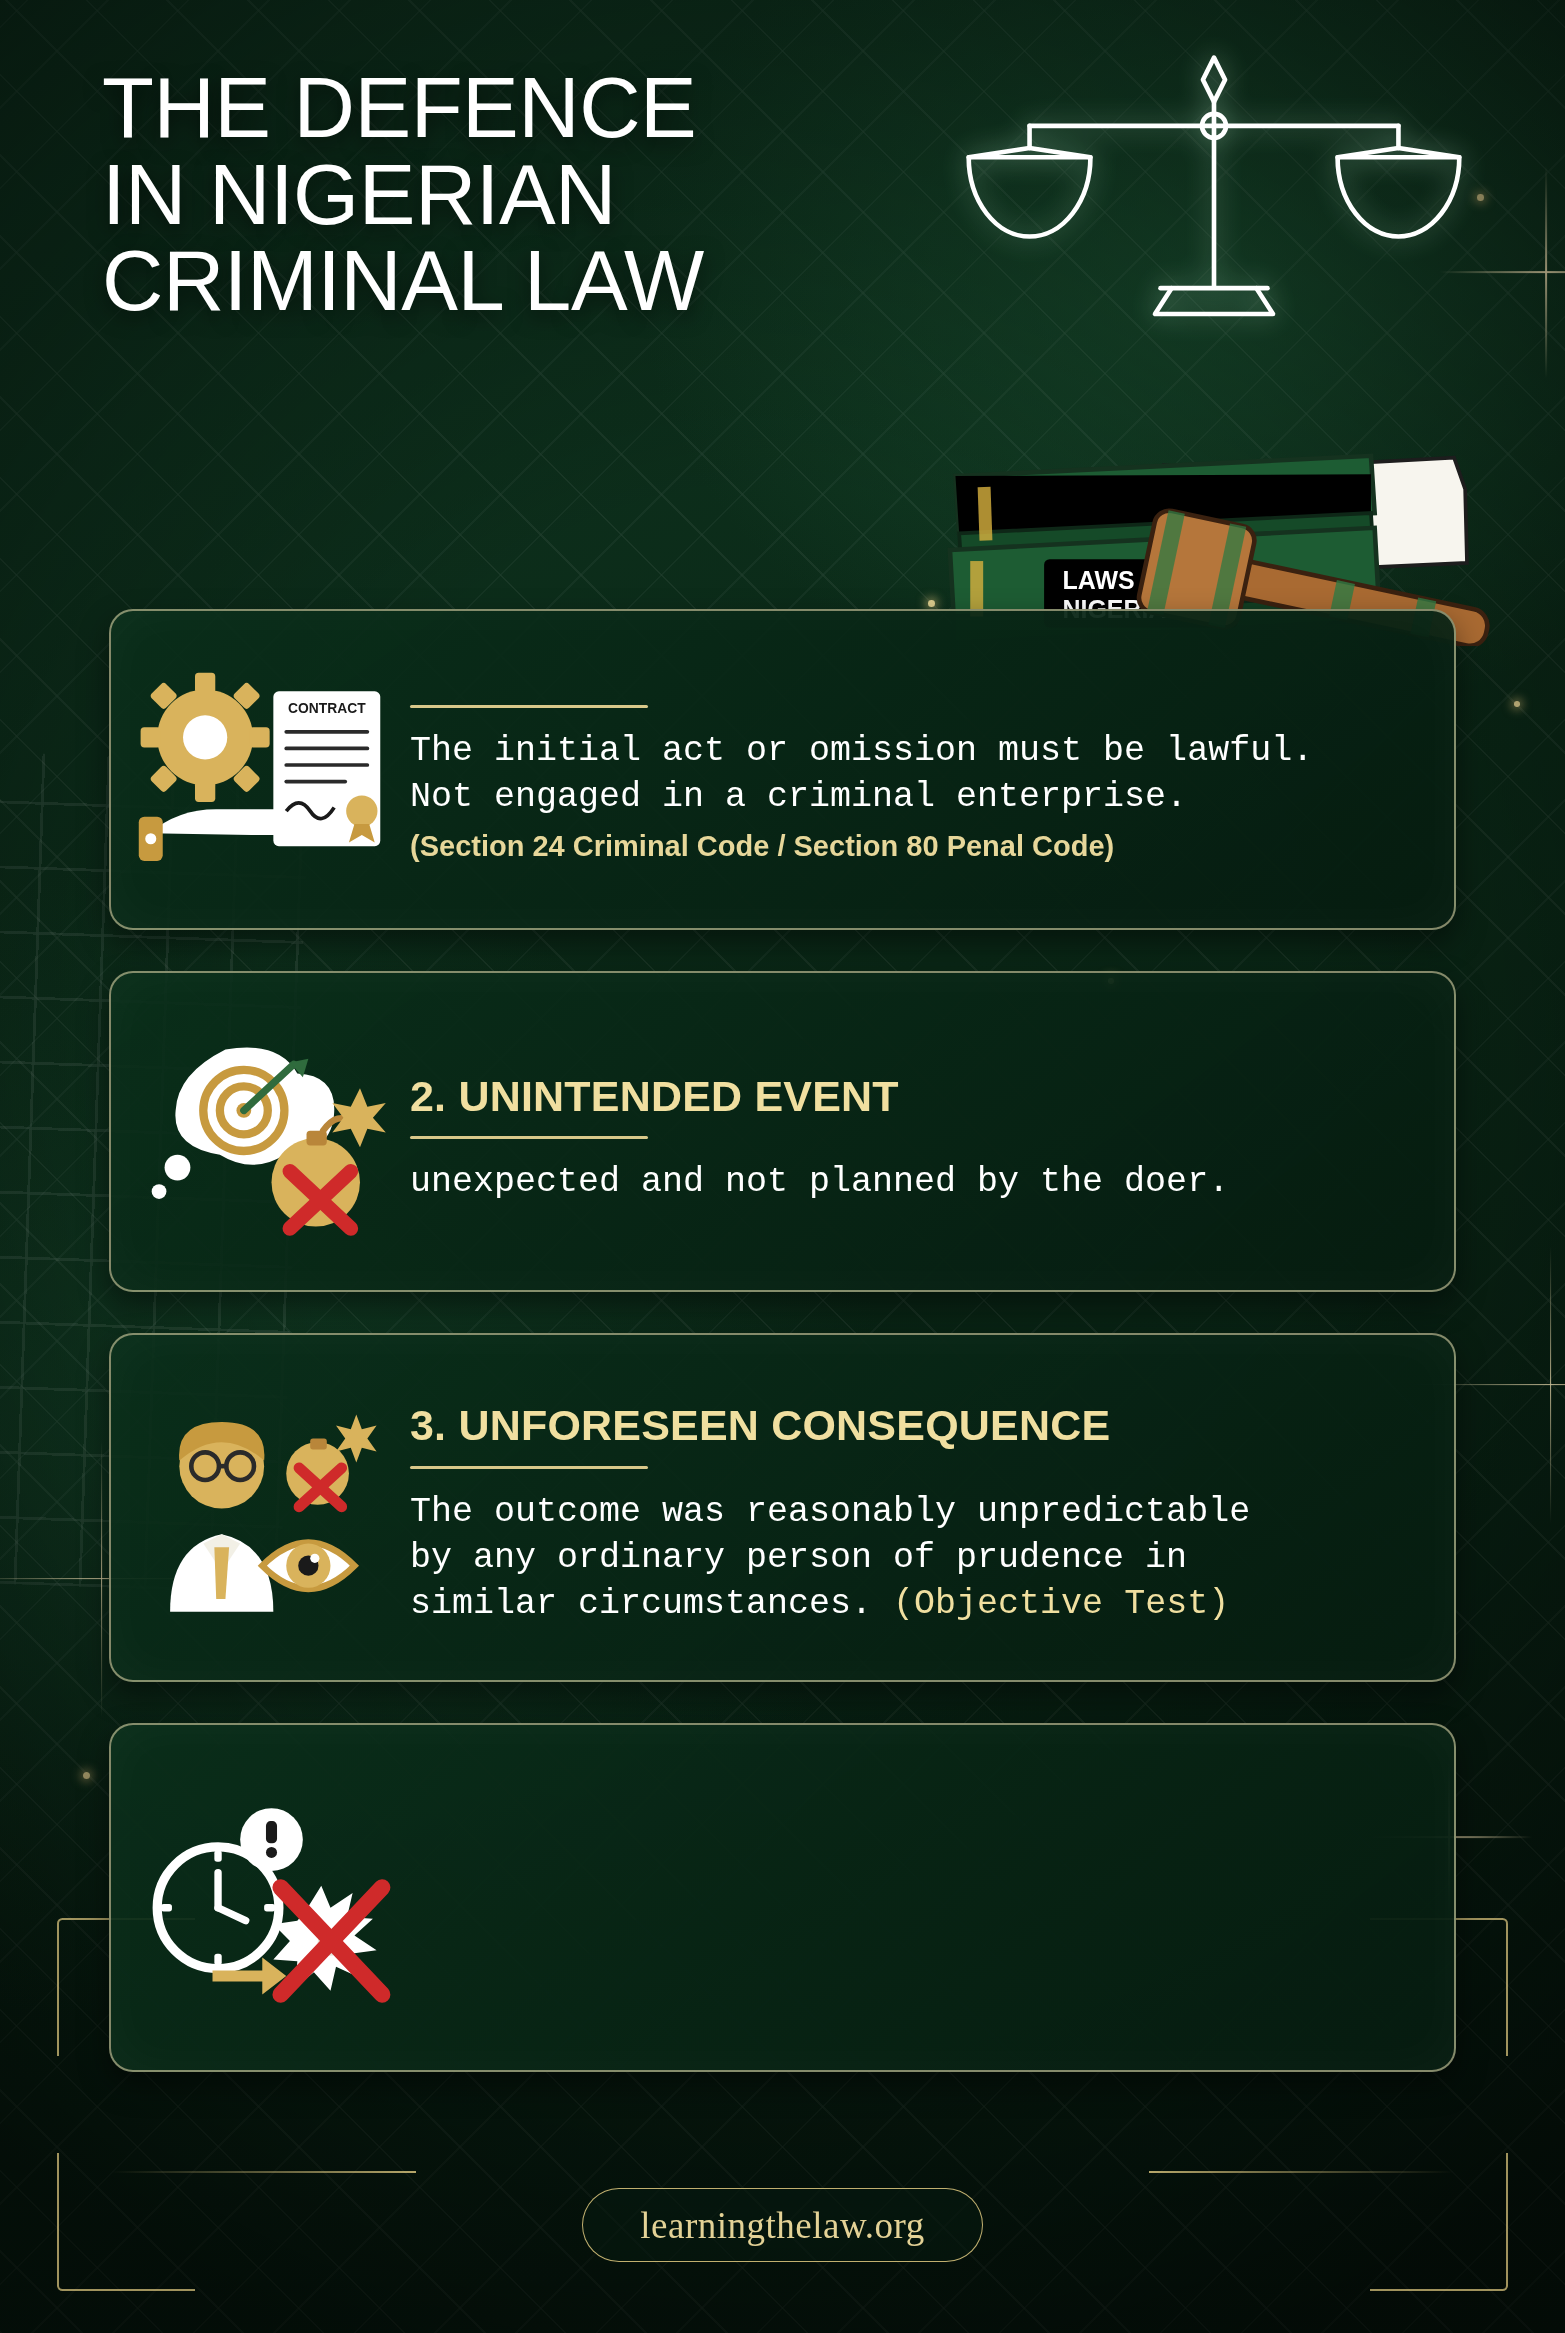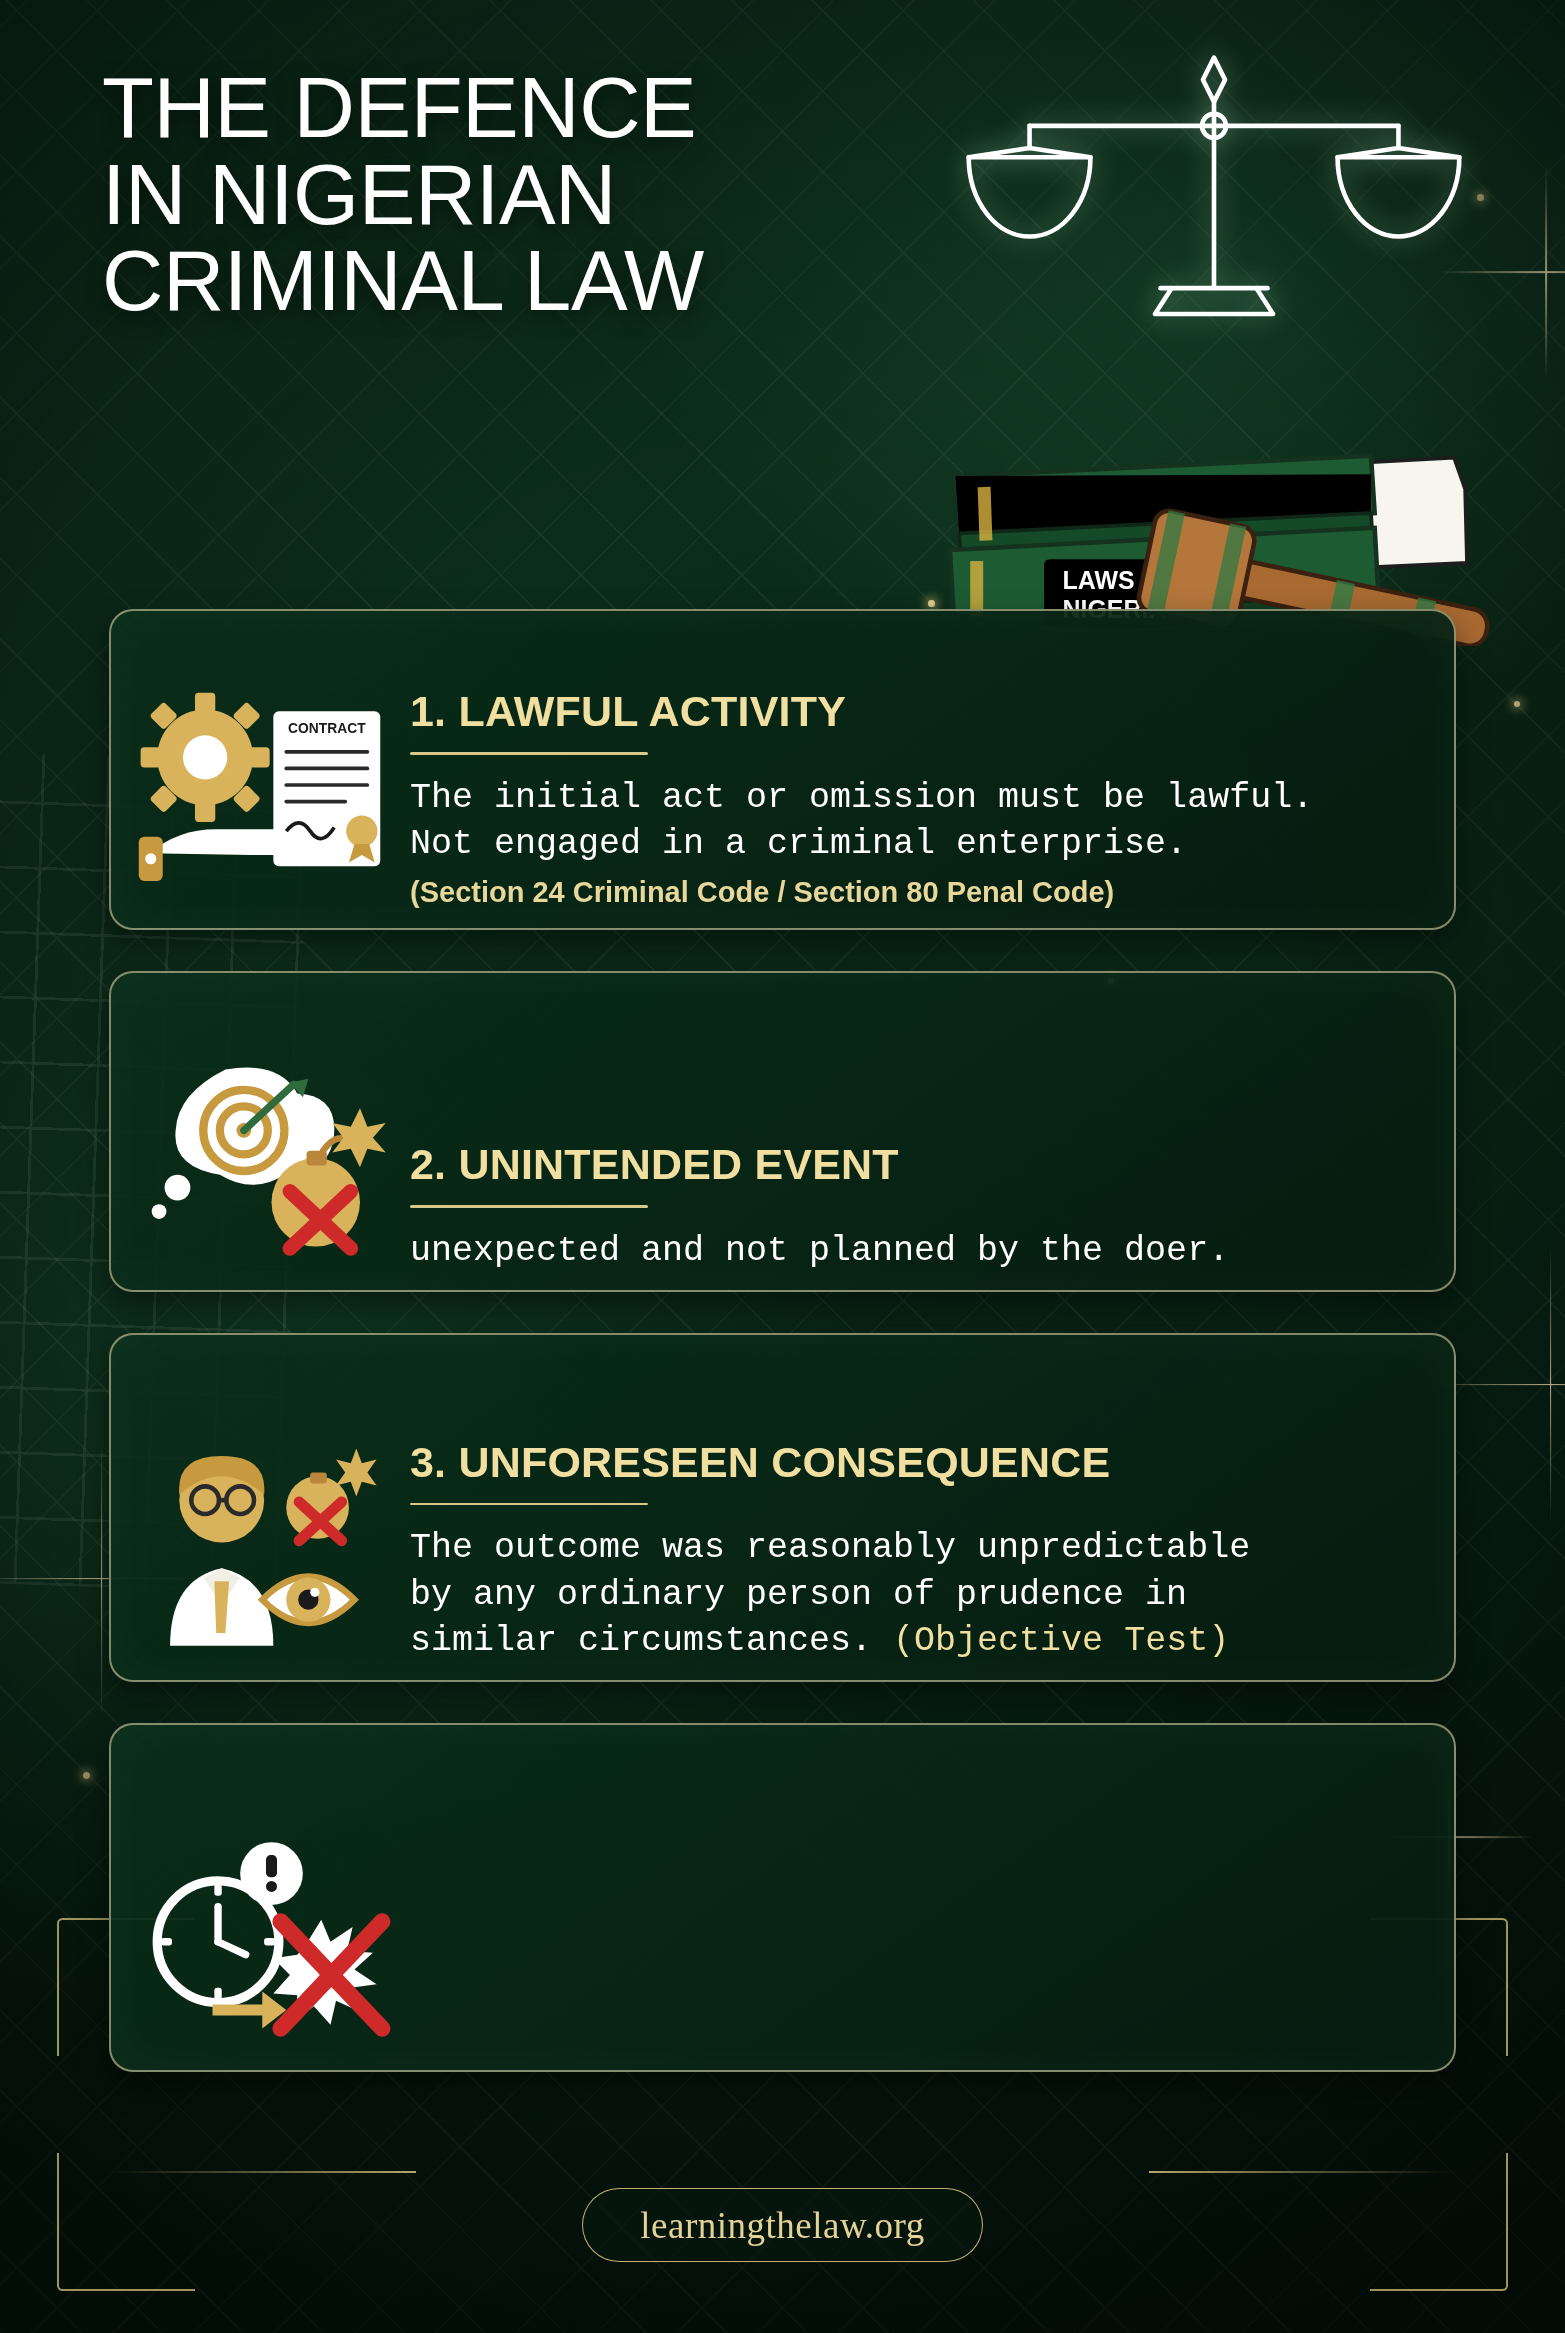--- a/index.html
+++ b/index.html
@@ -121,21 +121,21 @@
     flex-direction: column;
     gap: 41px;
   }
   .card {
     position: relative;
     border: 2.8px solid rgba(236,226,180,0.55);
     border-radius: 24px;
     background: linear-gradient(145deg, rgba(10,46,26,0.93) 0%, rgba(6,28,16,0.96) 100%);
     box-shadow: 0 13px 31px rgba(0,0,0,0.45), inset 0 0 55px rgba(255,255,255,0.03);
     display: flex;
-    align-items: flex-end;
+    align-items: center;
     padding: 31px 37px 16px 22px;
     min-height: 321px;
   }
   .card.tall { min-height: 349px; }
 
   .card-icon {
     flex: 0 0 277px;
     height: 231px;
     display: flex;
     align-items: center;
@@ -325,24 +325,20 @@
             <line x1="166" y1="84" x2="254" y2="84"></line>
             <line x1="166" y1="102" x2="254" y2="102"></line>
             <line x1="166" y1="120" x2="230" y2="120"></line>
           </g>
           <path d="M166 152 q14 -18 26 0 t26 -4" fill="none" stroke="#1a1a1a" stroke-width="4"></path>
           <circle cx="248" cy="152" r="17" fill="#d9b35c"></circle>
           <path d="M240 166 l-6 20 l14 -8 l14 8 l-6 -20" fill="#c79a3f"></path>
         </svg>
       </div>
       <div class="card-body">
-        <div class="card-title">
-          <span>1. </span>
-          <span>LAWFUL ACTIVITY</span>
-        </div>
         <div class="rule"></div>
         <div class="card-text">
           <div>The initial act or omission must be lawful.</div>
           <div>Not engaged in a criminal enterprise.</div>
         </div>
         <div class="card-sub">(Section 24 Criminal Code / Section 80 Penal Code)</div>
       </div>
     </div>
 
     <div class="card">

